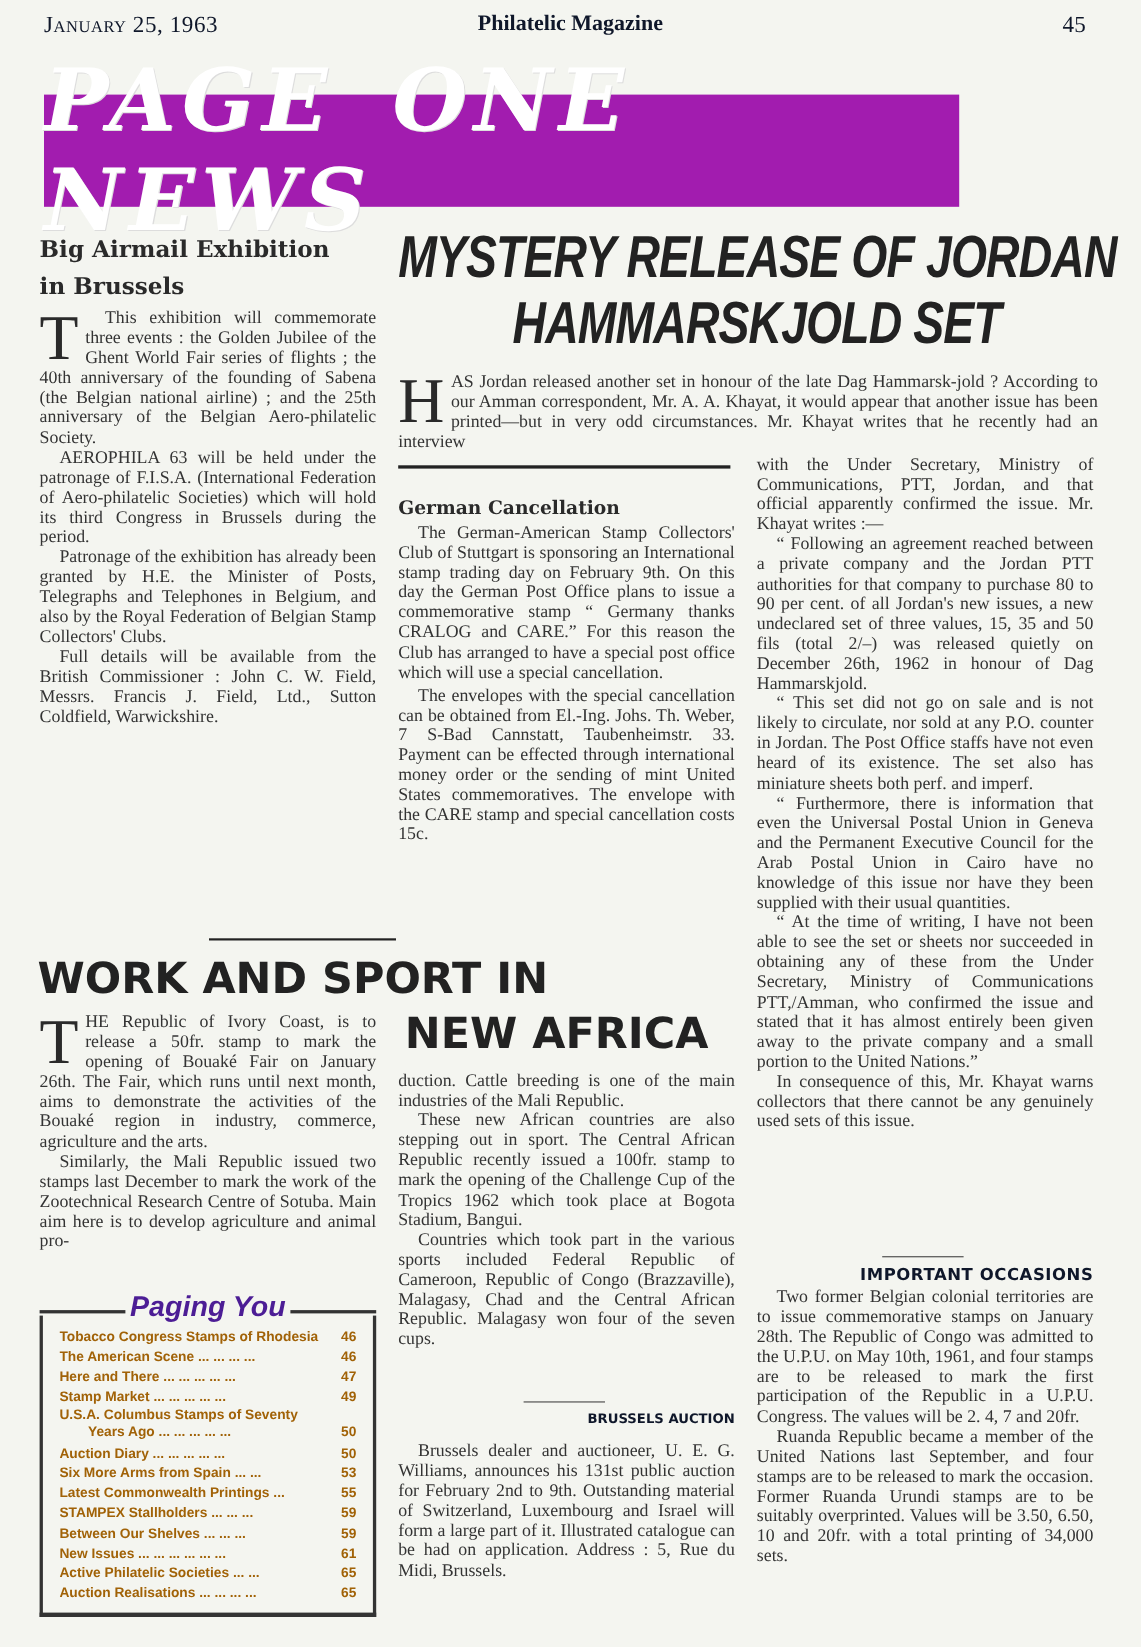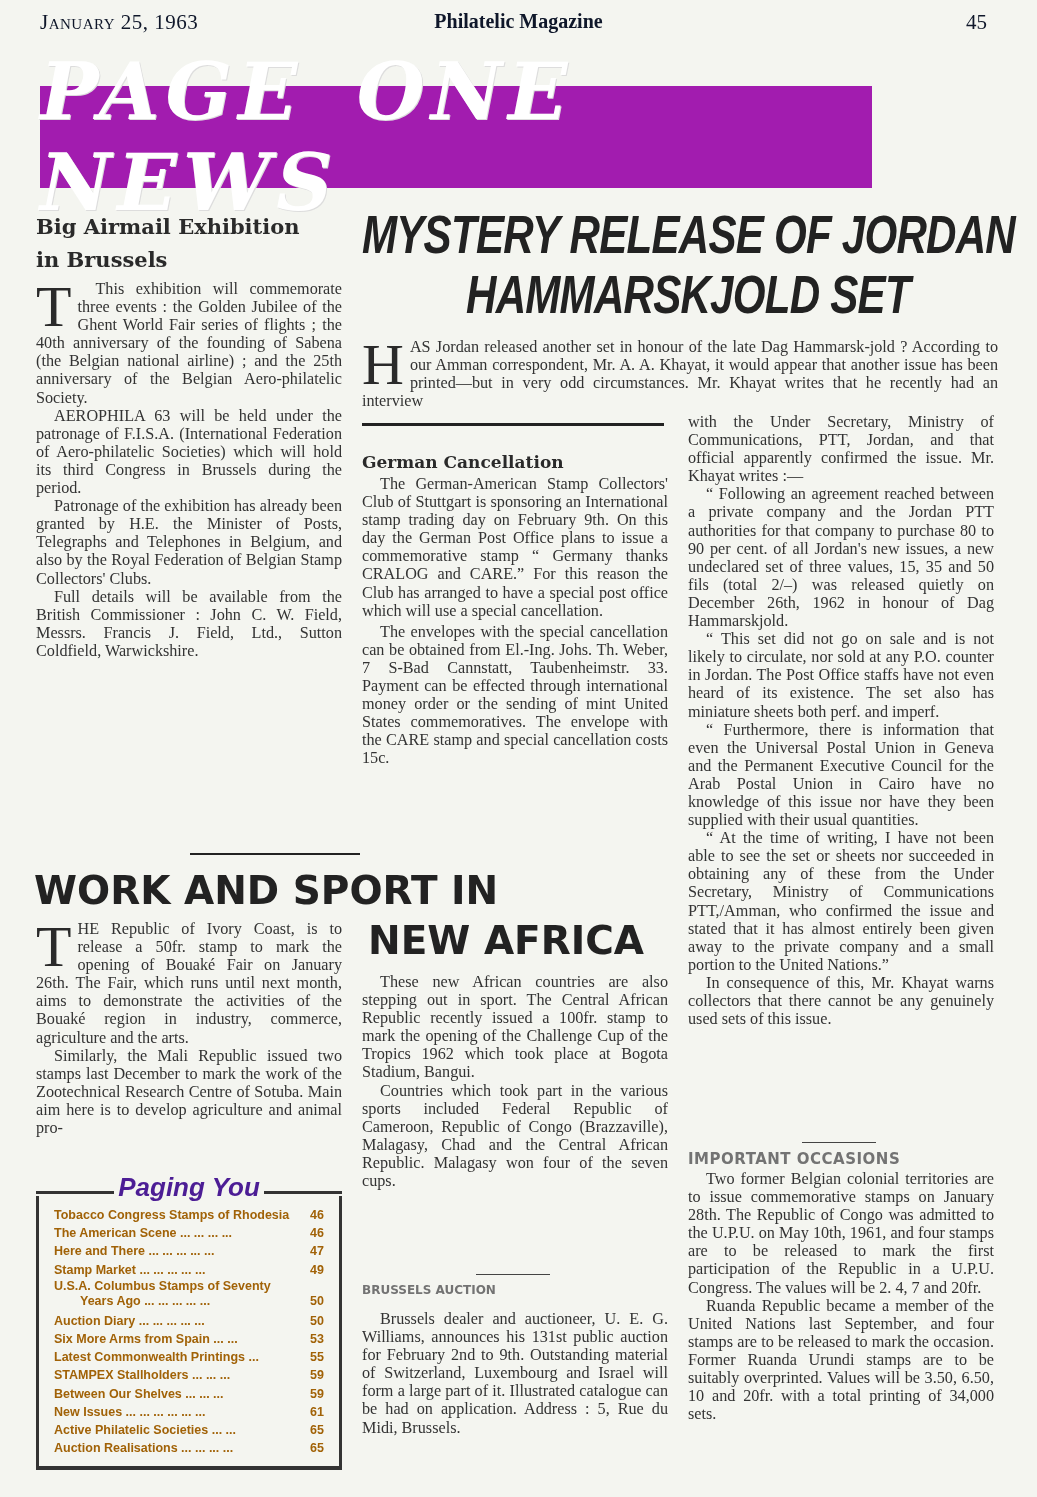--- a/index.html
+++ b/index.html
@@ -12,21 +12,21 @@
   .banner{left:40px;top:86px;width:832px;height:102px;background:#a21caf;color:#fff;display:flex;align-items:center;justify-content:center;}
   .banner span{font-family:"DejaVu Serif",serif;font-weight:bold;font-style:italic;font-size:78px;letter-spacing:6px;word-spacing:20px;text-shadow:1px 1px 0 #ddd;}
   .col-text{font-family:"Liberation Serif",serif;font-size:16.2px;line-height:18.1px;text-align:justify;color:#333;}
   .col-text p{margin:0;text-indent:18px;}
   .col-text p.noind{text-indent:0;}
   .dropcap{float:left;font-size:58px;line-height:46px;margin:4px 6px 0 0;font-family:"Liberation Serif",serif;color:#2a2a2a;}
   .h-serif{font-family:"DejaVu Serif",serif;font-weight:bold;color:#2a2a2a;}
   .h-cond{font-family:"Liberation Sans",sans-serif;font-weight:bold;font-style:italic;color:#222;transform:scaleX(0.78);transform-origin:left top;white-space:nowrap;letter-spacing:-1px;}
   .rule{background:#222;height:3px;}
   .h-geo{font-family:"DejaVu Sans",sans-serif;font-weight:bold;color:#222;white-space:nowrap;}
-  .h-sans-small{font-family:"DejaVu Sans",sans-serif;font-weight:bold;color:#737373;text-align:left;}
+  .h-sans-small{font-family:"DejaVu Sans",sans-serif;font-weight:bold;color:#0f172a;text-align:right;}
   .toc-box{left:36px;top:1196px;width:300px;height:270px;border-left:3px solid #333;border-right:3px solid #333;border-bottom:4px solid #333;}
   .toc-title{left:36px;top:1172px;width:306px;text-align:center;}
   .toc-title span{font-family:Liberation Sans, sans-serif;font-weight:bold;font-style:italic;font-size:26px;color:#4c1d95;background:#f4f5f0;padding:0 4px;}
   .toc-title-line{left:36px;top:1191px;width:306px;height:3px;background:#333;}
   .toc-list{left:54px;top:1206px;width:270px;font-family:"Liberation Sans",sans-serif;font-weight:bold;font-size:12.5px;color:#a16207;}
   .toc-row{display:flex;justify-content:space-between;line-height:18.2px;}
   .toc-row .lbl{flex:1;overflow:hidden;white-space:nowrap;}
   .toc-row .pg{width:22px;text-align:right;}
   .toc-row.two{line-height:15.5px;margin-bottom:2px;}
 </style>
@@ -81,20 +81,21 @@
 
 <div class="abs h-geo" style="left:34px;top:866px;font-size:39px;line-height:50px;">WORK AND SPORT IN</div>
 <div class="abs h-geo" style="left:368px;top:916px;font-size:39px;line-height:50px;">NEW AFRICA</div>
 
 <div class="abs col-text" style="left:36px;top:920px;width:306px;">
   <span class="dropcap">T</span>
   <p class="noind">HE Republic of Ivory Coast, is to release a 50fr. stamp to mark the opening of Bouaké Fair on January 26th. The Fair, which runs until next month, aims to demonstrate the activities of the Bouaké region in industry, commerce, agriculture and the arts.</p>
   <p>Similarly, the Mali Republic issued two stamps last December to mark the work of the Zootechnical Research Centre of Sotuba. Main aim here is to develop agriculture and animal pro-</p>
 </div>
 <div class="abs col-text" style="left:362px;top:973px;width:306px;">
+  <p class="noind">duction. Cattle breeding is one of the main industries of the Mali Republic.</p>
   <p>These new African countries are also stepping out in sport. The Central African Republic recently issued a 100fr. stamp to mark the opening of the Challenge Cup of the Tropics 1962 which took place at Bogota Stadium, Bangui.</p>
   <p>Countries which took part in the various sports included Federal Republic of Cameroon, Republic of Congo (Brazzaville), Malagasy, Chad and the Central African Republic. Malagasy won four of the seven cups.</p>
 </div>
 
 <div class="abs" style="left:476px;top:1274px;width:74px;height:1px;background:#444;"></div>
 <div class="abs h-sans-small" style="left:362px;top:1283px;width:306px;font-size:12px;">BRUSSELS AUCTION</div>
 <div class="abs col-text" style="left:362px;top:1310px;width:306px;">
   <p>Brussels dealer and auctioneer, U. E. G. Williams, announces his 131st public auction for February 2nd to 9th. Outstanding material of Switzerland, Luxembourg and Israel will form a large part of it. Illustrated catalogue can be had on application. Address : 5, Rue du Midi, Brussels.</p>
 </div>
 

